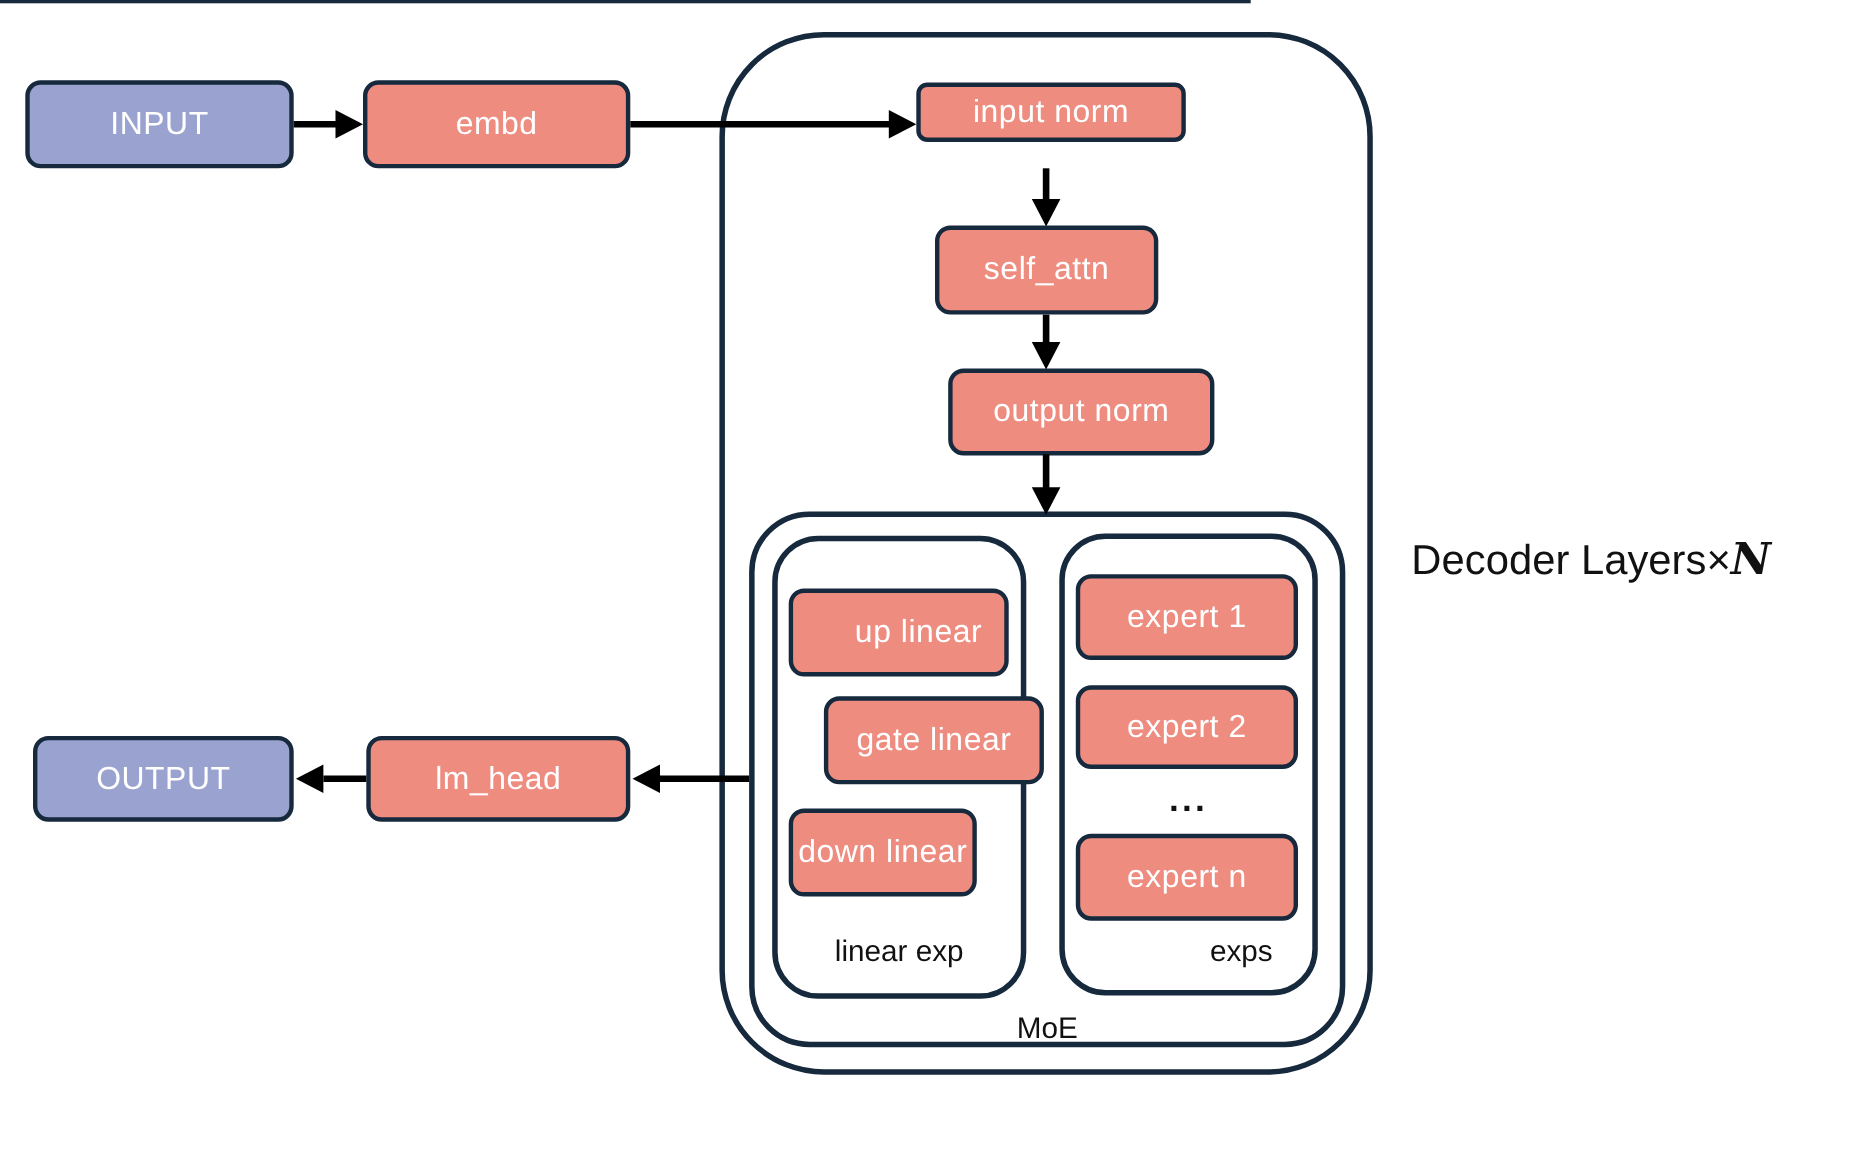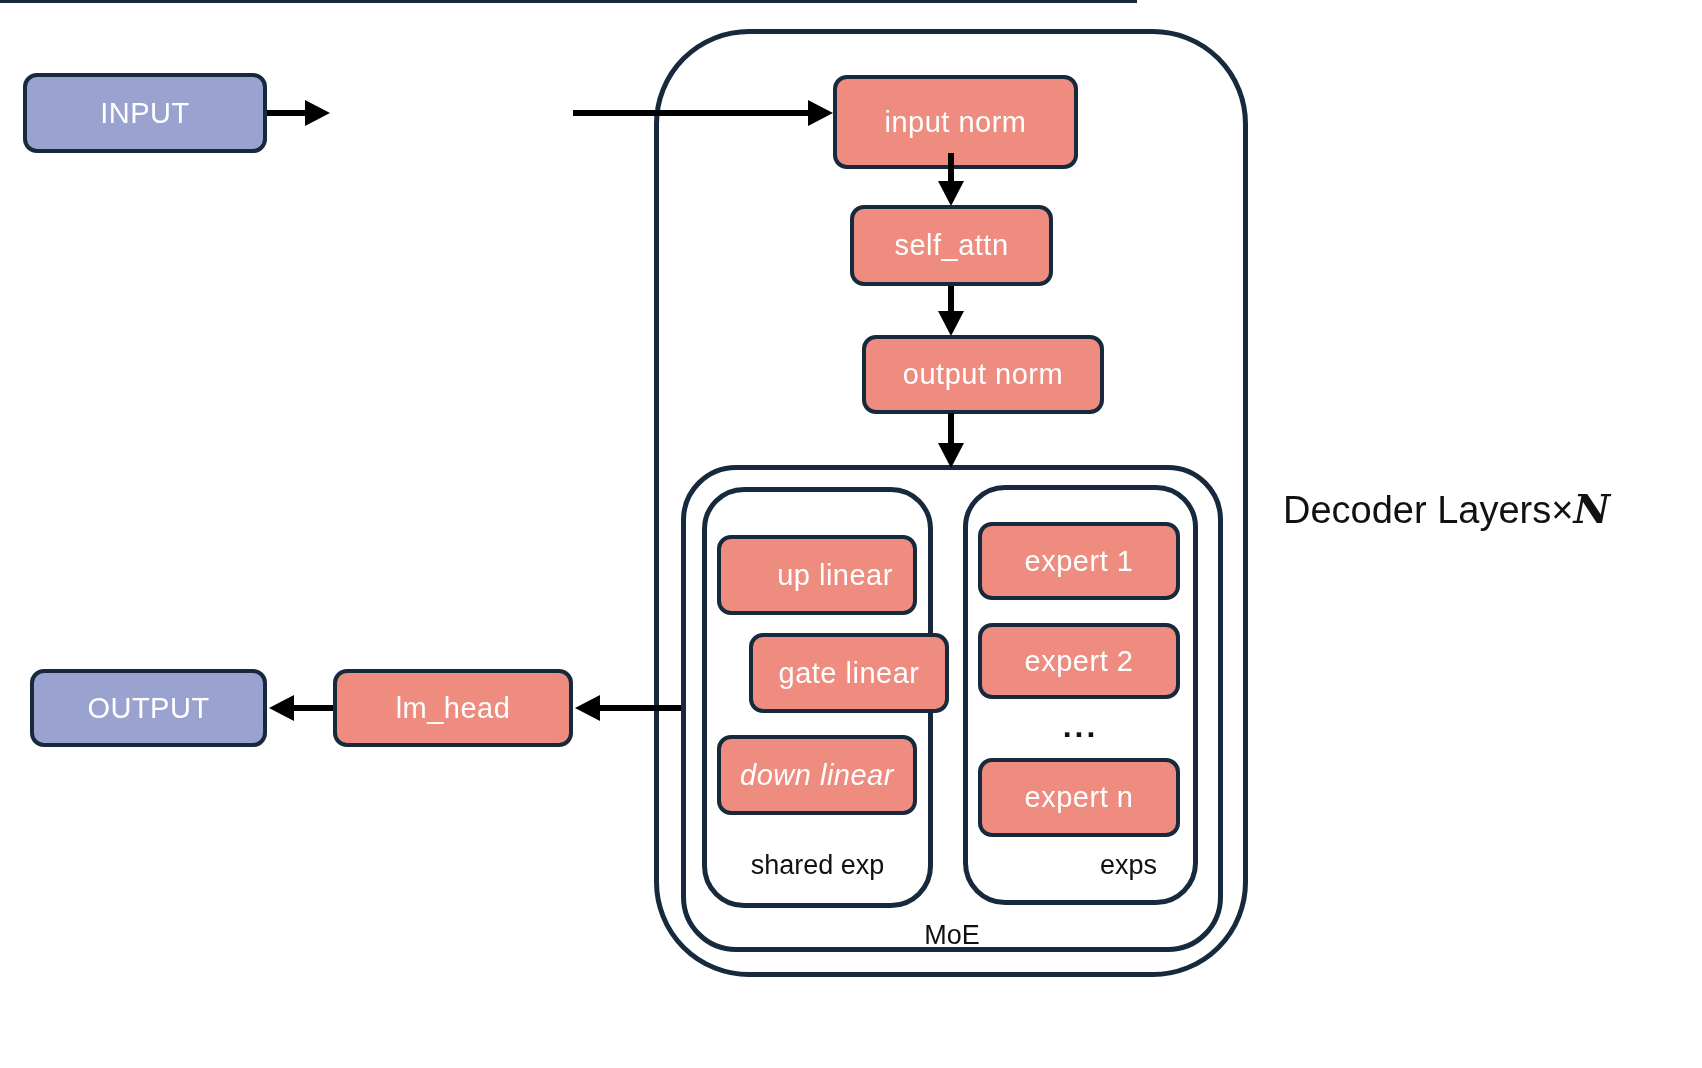--- a/index.html
+++ b/index.html
@@ -39,26 +39,26 @@
     border:4px solid var(--node-border);
     border-radius:14px;
     background:var(--node-fill);
     color:var(--node-text);
     display:flex;align-items:center;justify-content:center;
     font-size:29px;line-height:1;letter-spacing:0.5px;
   }
   .node.io{background:var(--io-fill);}
   .n-input{left:23px;top:73px;width:244px;height:80px;}
   .n-embd{left:330px;top:73px;width:243px;height:80px;}
-  .n-input-norm{left:833px;top:75px;width:245px;height:94px;}
+  .n-input-norm{left:833px;top:75px;width:245px;height:54px;border-radius:10px;}
   .n-self-attn{left:850px;top:205px;width:203px;height:81px;}
   .n-output-norm{left:830px;top:335px;width:242px;height:79px;margin-left:32px;}
   .n-up{left:717px;top:535px;width:200px;height:80px;padding-left:36px;}
   .n-gate{left:717px;top:633px;width:200px;height:80px;margin-left:32px;}
-  .n-down{left:717px;top:735px;width:200px;height:80px;font-style:italic;}
+  .n-down{left:717px;top:735px;width:171px;height:80px;}
   .n-e1{left:978px;top:522px;width:202px;height:78px;}
   .n-e2{left:978px;top:623px;width:202px;height:76px;}
   .n-en{left:978px;top:758px;width:202px;height:79px;}
   .n-lmhead{left:333px;top:669px;width:240px;height:78px;}
   .n-output{left:30px;top:669px;width:237px;height:78px;}
   
   .lbl{
     position:absolute;color:var(--label);
     font-size:27px;line-height:1.2;text-align:center;
   }
@@ -85,34 +85,35 @@
 <div class="canvas">
 
   <div class="top-line"></div>
 
   <div class="container decoder"></div>
   <div class="container moe"></div>
   <div class="container shared"></div>
   <div class="container exps"></div>
 
   <div class="node io n-input">INPUT</div>
+  <div class="node n-embd">embd</div>
   <div class="node n-input-norm">input norm</div>
   <div class="node n-self-attn">self_attn</div>
   <div class="node n-output-norm">output norm</div>
   <div class="node n-up">up linear</div>
   <div class="node n-gate">gate linear</div>
   <div class="node n-down">down linear</div>
   <div class="node n-e1">expert 1</div>
   <div class="node n-e2">expert 2</div>
   <div class="node n-en">expert n</div>
   <div class="node n-lmhead">lm_head</div>
   <div class="node io n-output">OUTPUT</div>
 
   <div class="lbl lbl-dots">...</div>
-  <div class="lbl lbl-shared">shared exp</div>
+  <div class="lbl lbl-shared">linear exp</div>
   <div class="lbl lbl-exps">exps</div>
   <div class="lbl lbl-moe">MoE</div>
   <div class="lbl lbl-decoder"><span>Decoder Layers</span><span>×</span><span class="math-n">N</span></div>
 
   <svg class="arrows" width="1702" height="1068" viewBox="0 0 1702 1068">
     <g>
       <line x1="267" y1="113" x2="307" y2="113"></line>
       <polygon points="330,113 305,100 305,126"></polygon>
     </g>
     <g>

